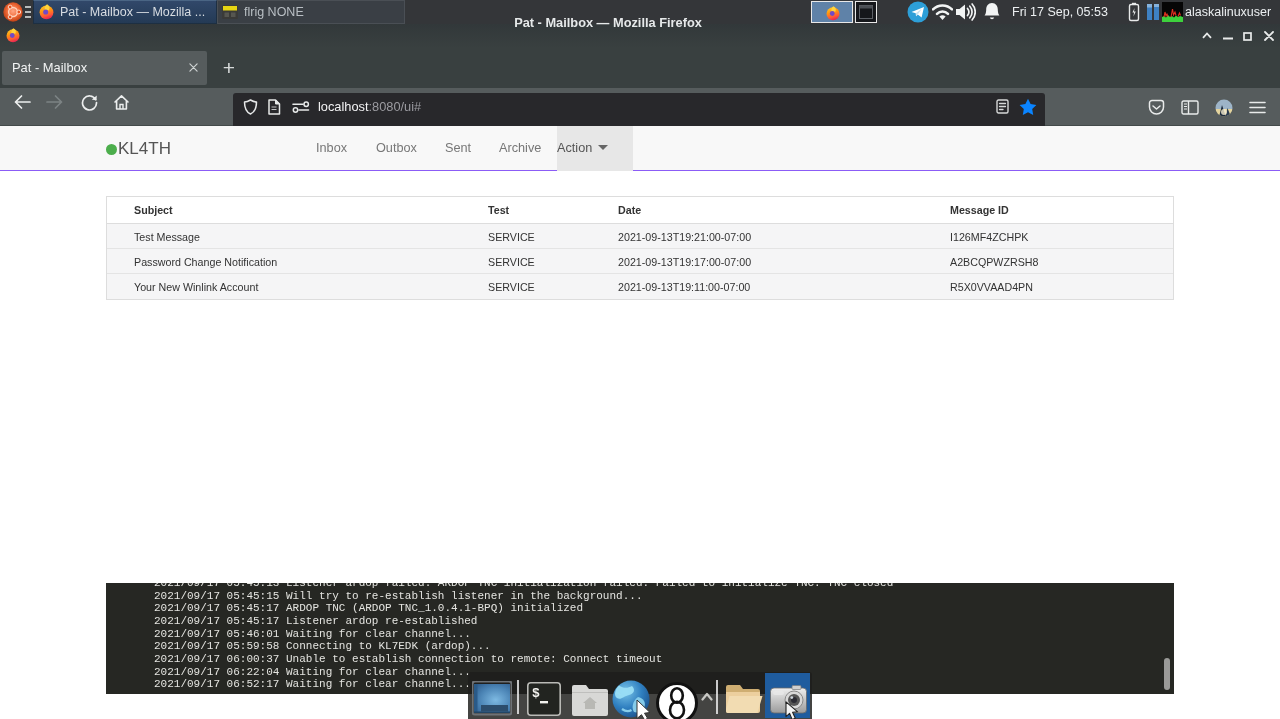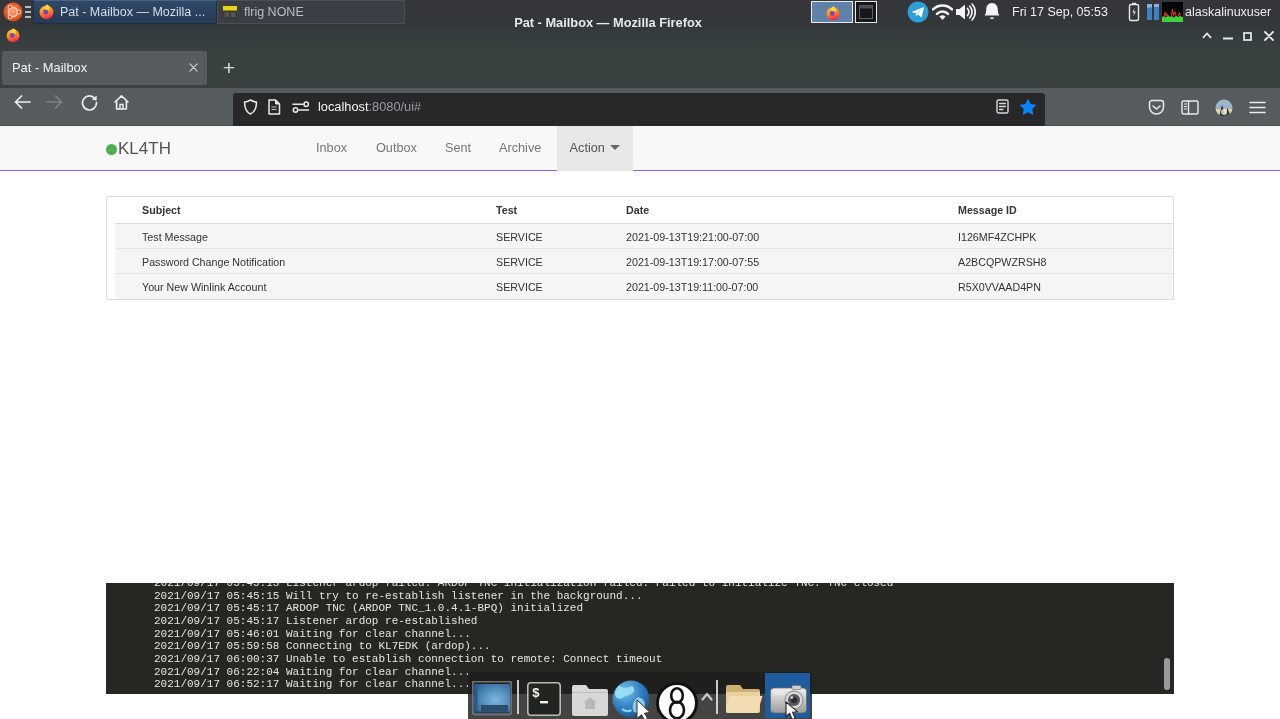--- a/index.html
+++ b/index.html
@@ -52,25 +52,25 @@
 
 
 #content { position:absolute; left:0; top:126px; width:1280px; height:593px;
   background:#fff; }
 #pnav { position:absolute; left:0; top:0; width:1280px; height:45px;
   background:#f8f8f8; border-bottom:1px solid #8b5cf6; }
 .pl { position:absolute; top:0; height:45px; line-height:45px; color:#777;
   font-size:12.7px; }
 #actbtn { position:absolute; left:557px; top:0; width:76px; height:45px;
   background:#e7e7e7; color:#555; font-size:12.7px; line-height:45px;
-  text-align:center; }
+  }
 
 
 #mtable { position:absolute; left:106px; top:70px; width:1068px;
-  border:1px solid #ddd; background:#fff;padding-left:8px; }
+  border:1px solid #ddd; background:#fff; }
 #mtable .hrow { height:27px; background:#fff; border-bottom:1px solid #ddd; position:relative;}
 #mtable .drow { height:25px; background:#f5f5f6; border-bottom:1px solid #e4e4e4; position:relative;}
 #mtable .drow:last-child { border-bottom:none; }
 #mtable .c { position:absolute; top:0; line-height:26px; font-size:10.7px; color:#333;
   white-space:nowrap; }
 #mtable .hrow .c { font-weight:bold; line-height:27px; }
 .c1 { left:27px; } .c2 { left:381px; } .c3 { left:511px; } .c4 { left:843px;text-align:right; }
 
 
 #logp { position:absolute; left:106px; top:457px; width:1068px; height:111px;
@@ -296,21 +296,21 @@
     </div>
     <div class="drow">
       <div class="c c1">Test Message</div>
         <div class="c c2">SERVICE</div>
       <div class="c c3">2021-09-13T19:21:00-07:00</div>
         <div class="c c4">I126MF4ZCHPK</div>
     </div>
     <div class="drow">
       <div class="c c1">Password Change Notification</div>
         <div class="c c2">SERVICE</div>
-      <div class="c c3">2021-09-13T19:17:00-07:55</div>
+      <div class="c c3">2021-09-13T19:17:00-07:00</div>
         <div class="c c4">A2BCQPWZRSH8</div>
     </div>
     <div class="drow">
       <div class="c c1">Your New Winlink Account</div>
         <div class="c c2">SERVICE</div>
       <div class="c c3">2021-09-13T19:11:00-07:00</div>
         <div class="c c4">R5X0VVAAD4PN</div>
     </div>
   </div>
 

